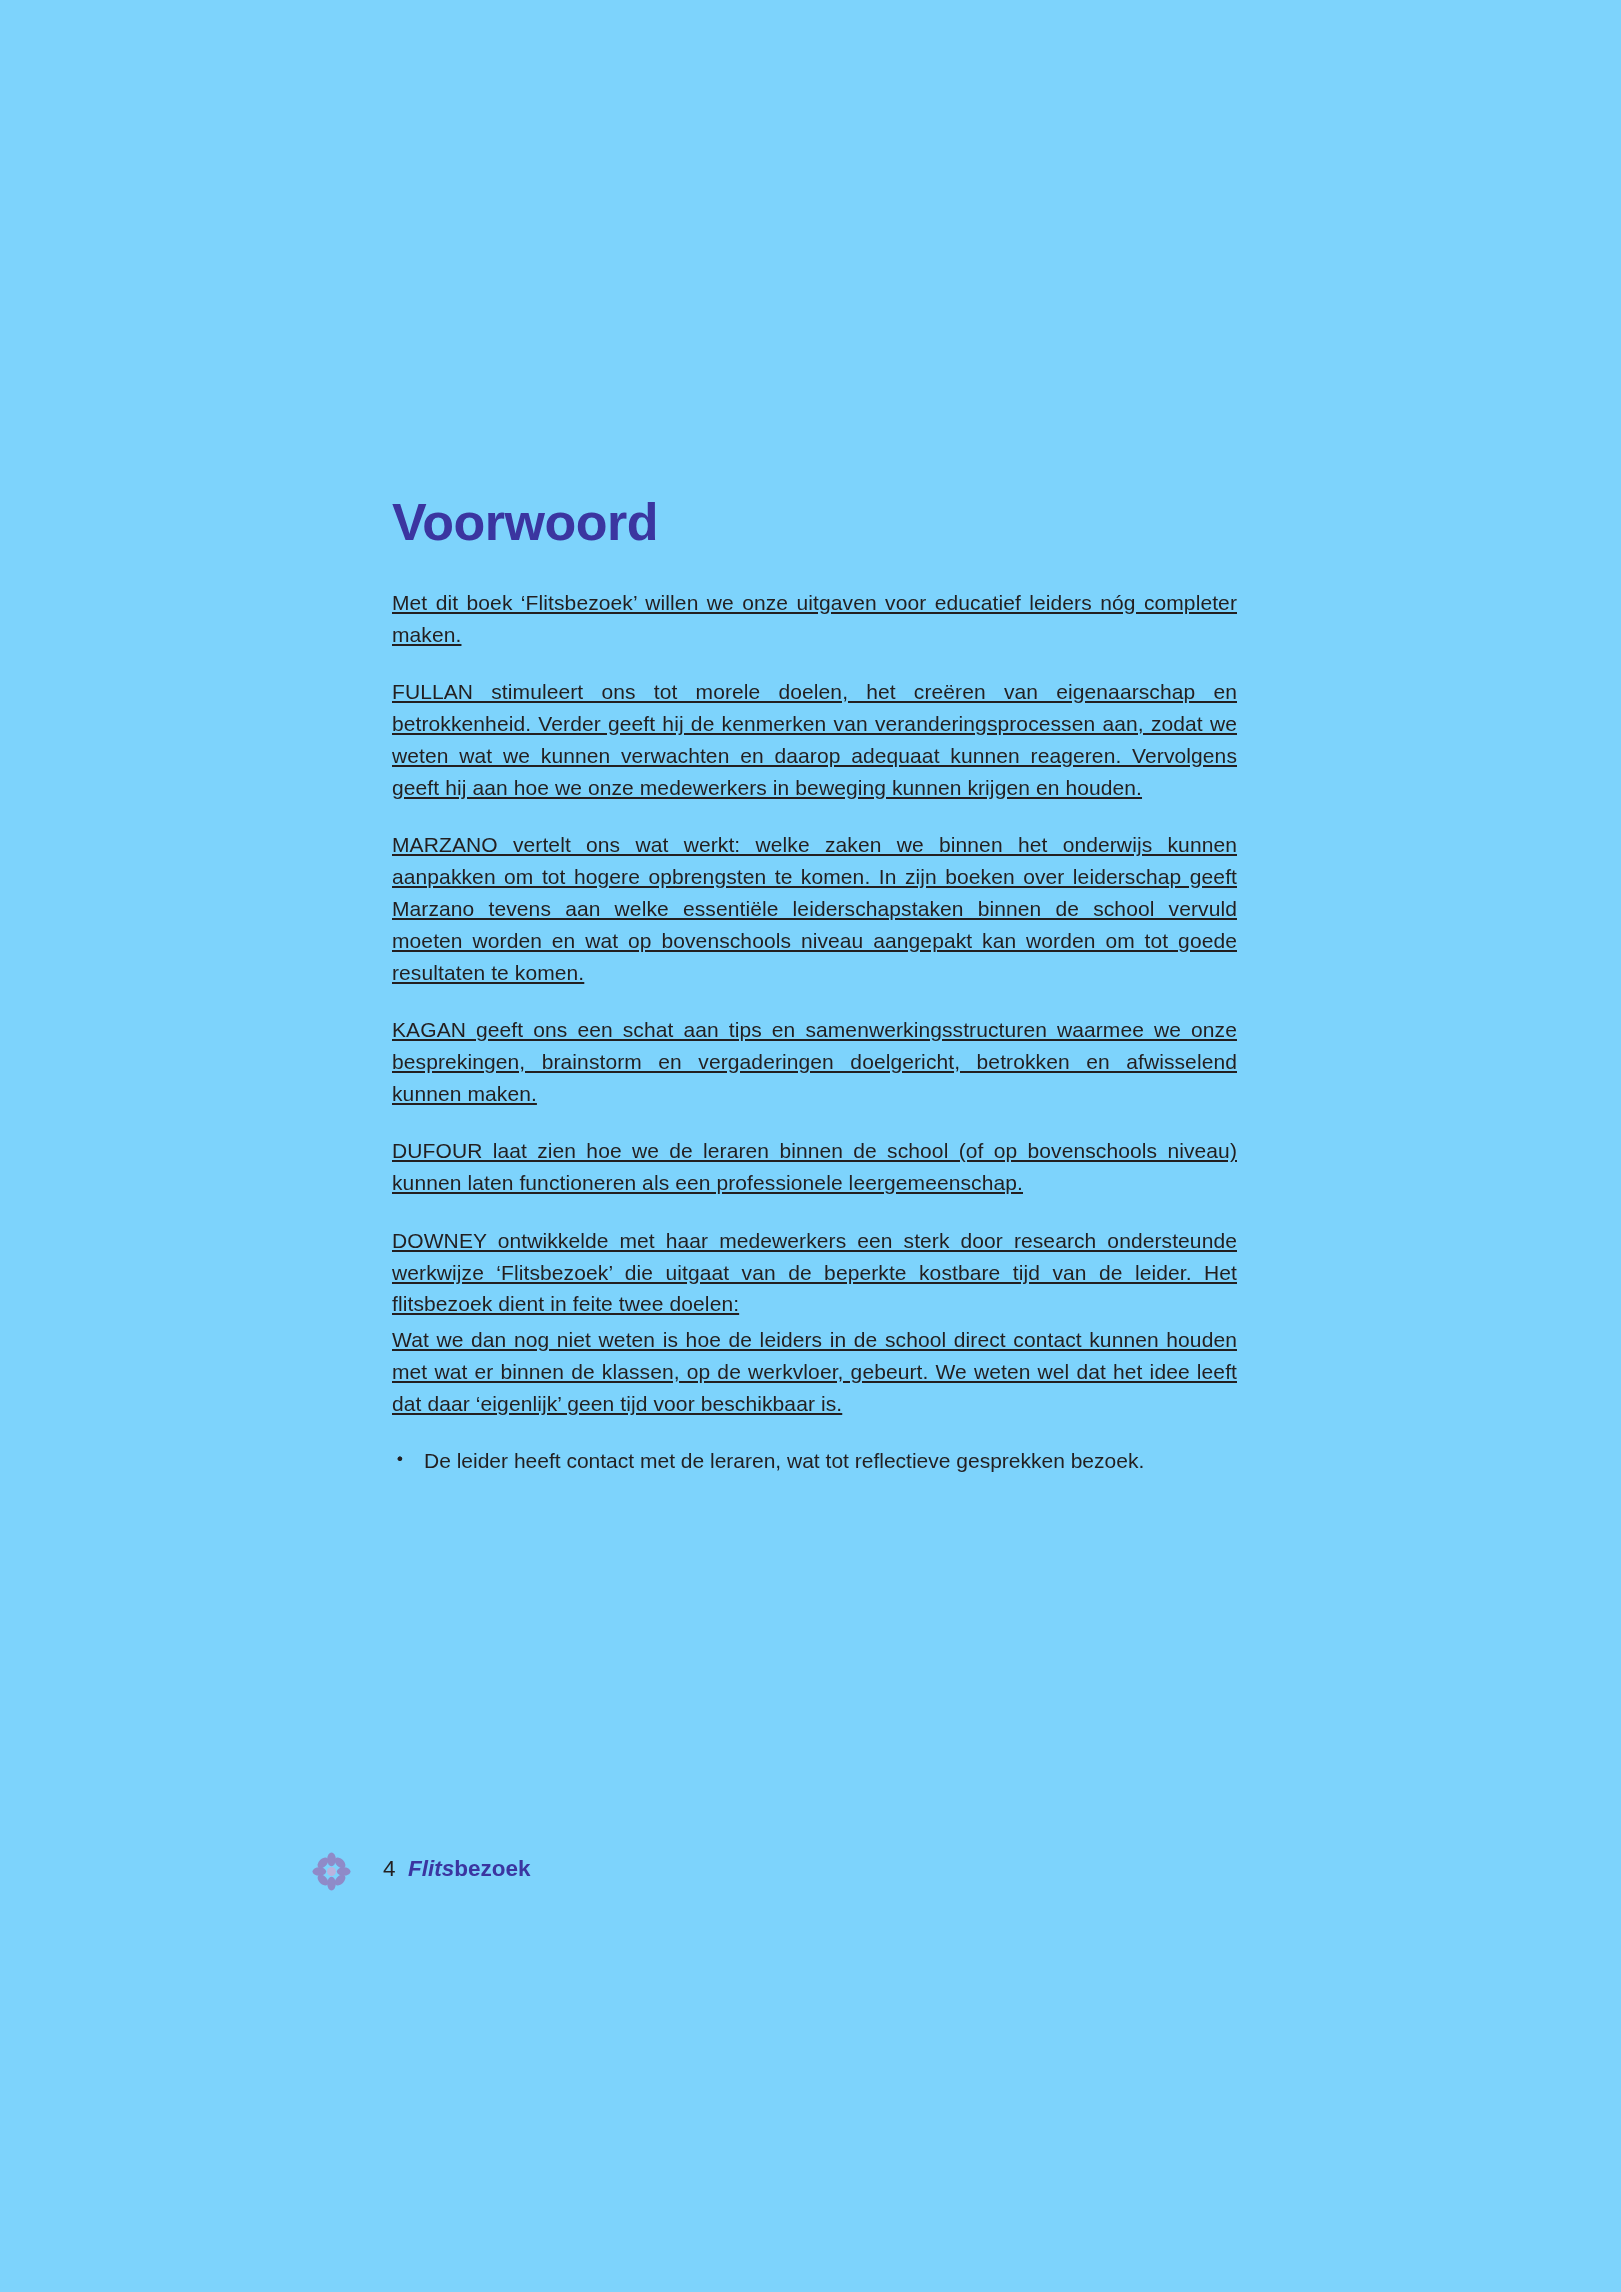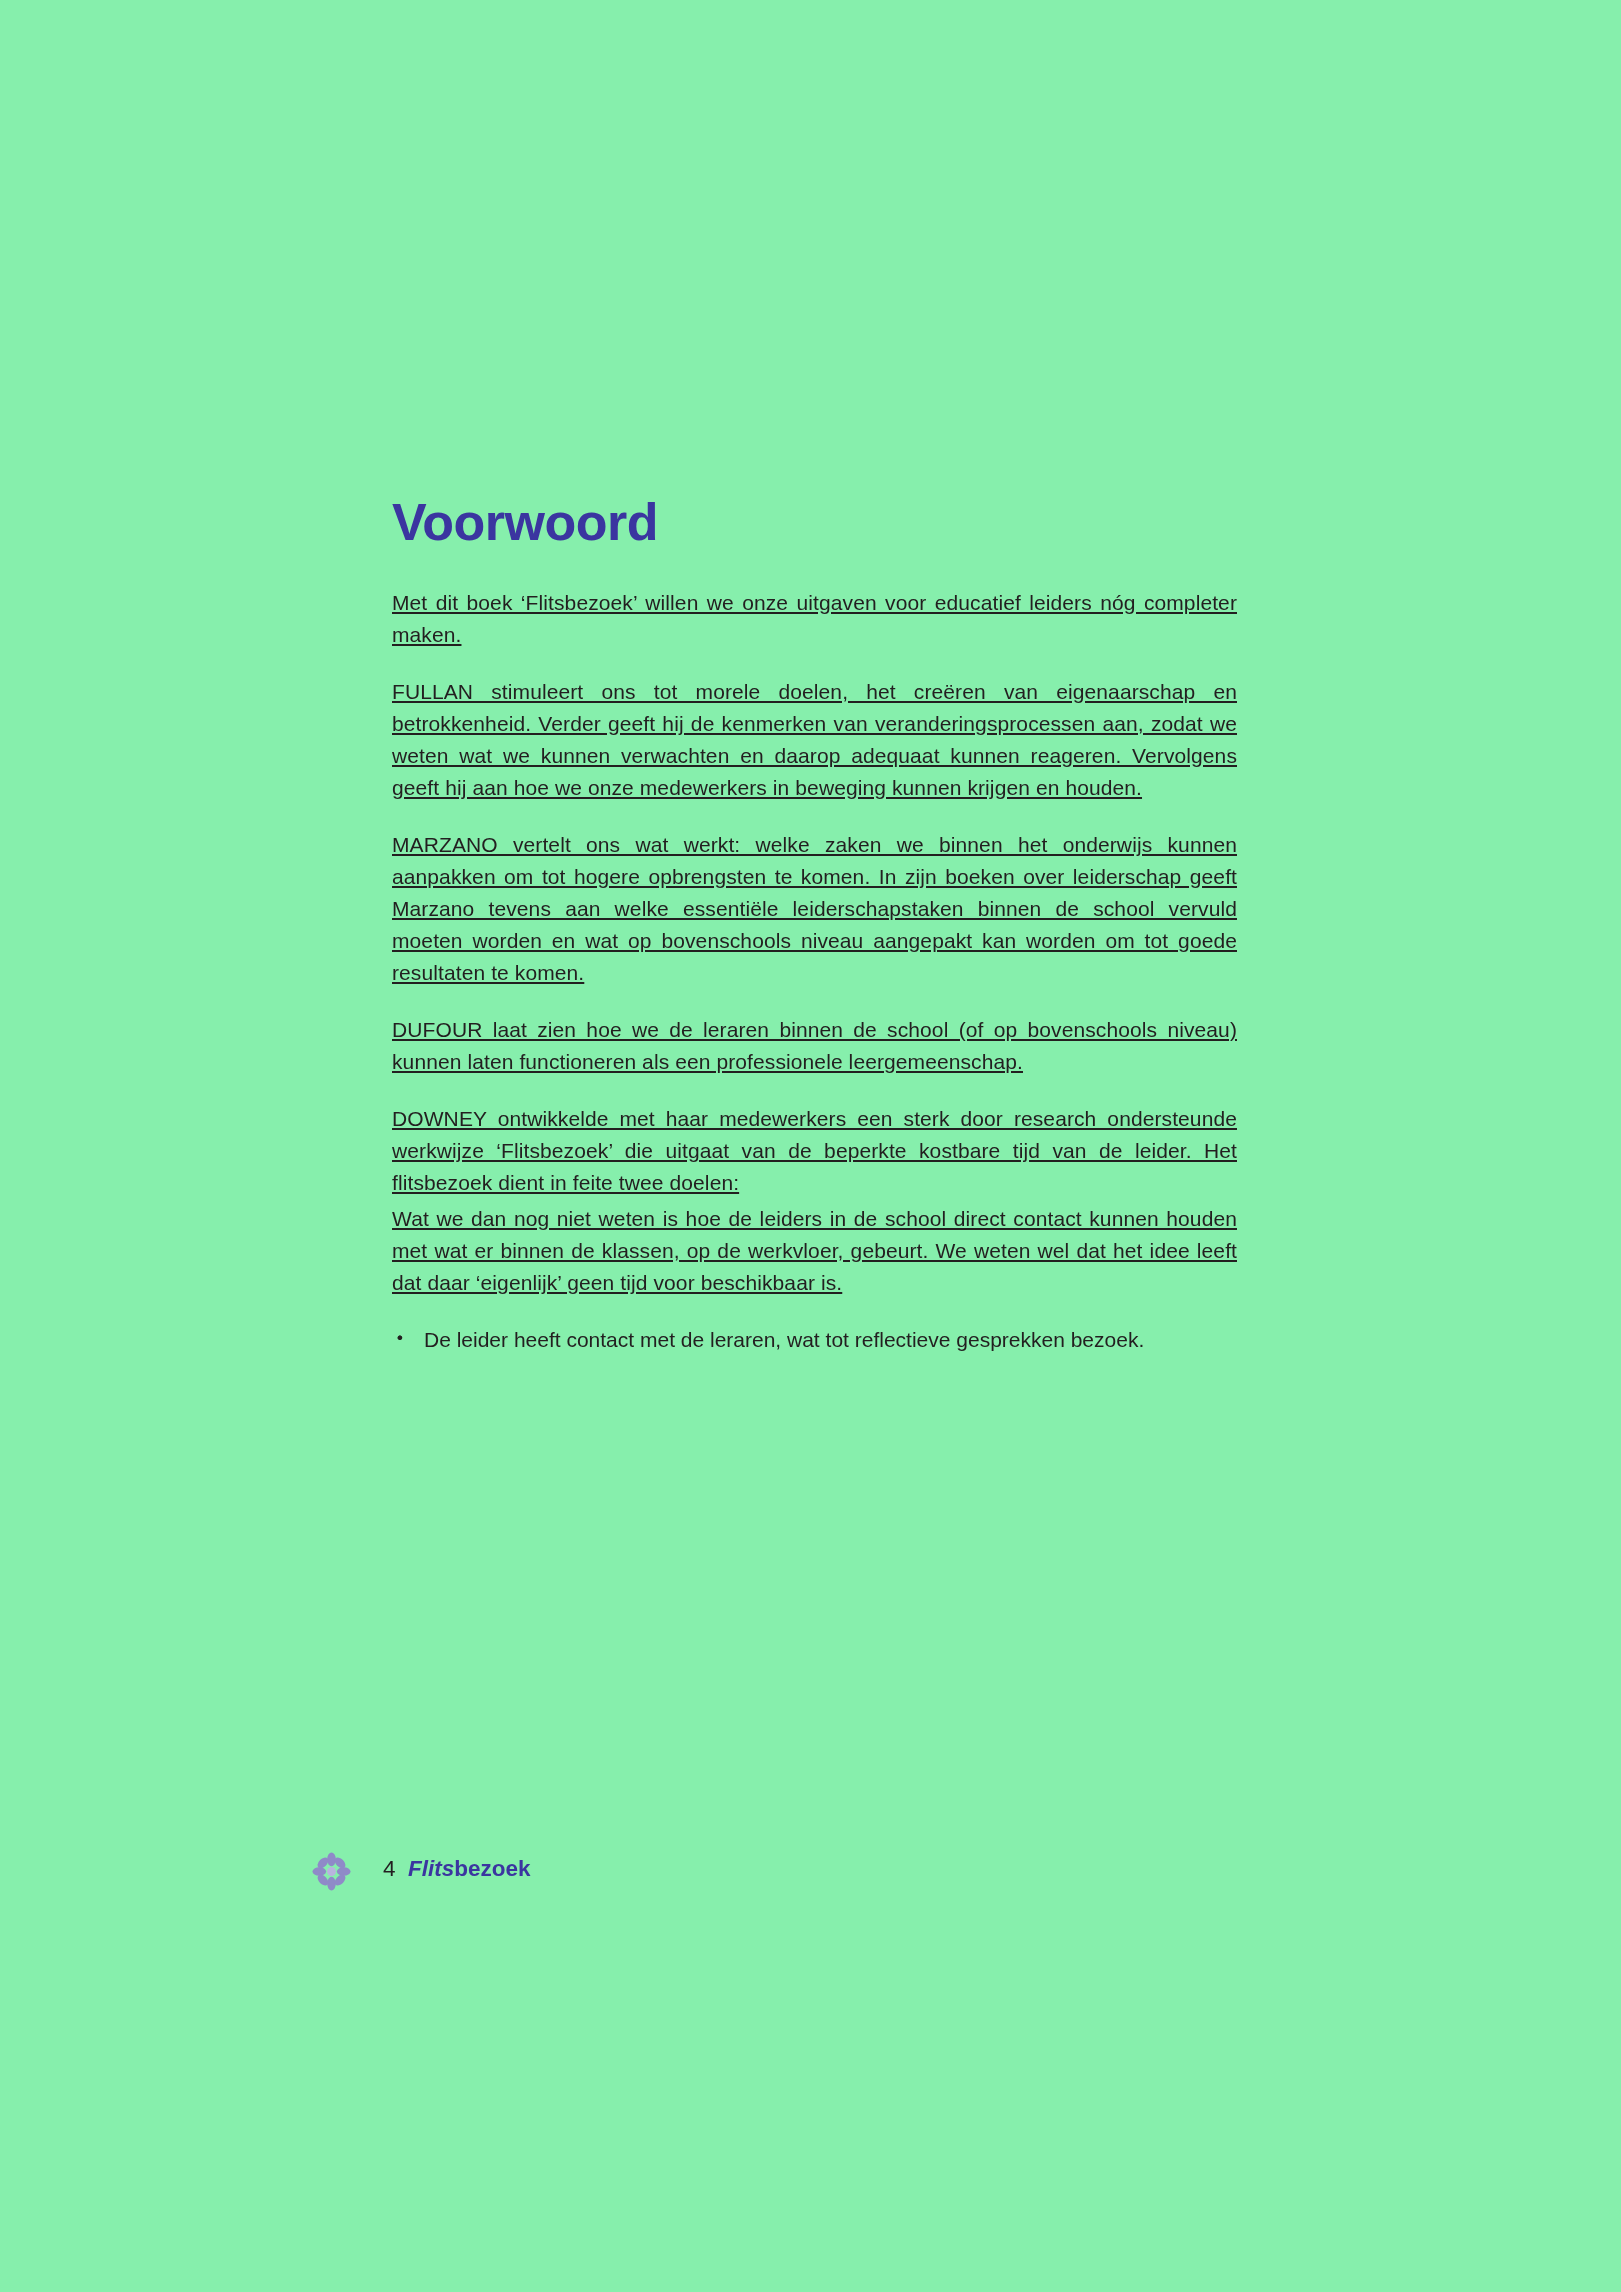--- a/index.html
+++ b/index.html
@@ -14,21 +14,21 @@
     font-family: "Liberation Sans", sans-serif;
     color: #231f20;
     overflow: hidden;
   }
   .page {
     position: absolute;
     top: 0;
     left: 0;
     width: 1621px;
     height: 2293px;
-    background: #86efac;
+    background: #7dd3fc;
   }
   .content {
     position: absolute;
     left: 392px;
     top: 495px;
     width: 845px;
   }
   .page-title {
     font-size: 52px;
     font-weight: bold;
@@ -109,20 +109,21 @@
 <body>
 
 <div class="page">
 
   <div class="content">
     <h1 class="page-title">Voorwoord</h1>
 
     <p class="para">Met dit boek ‘Flitsbezoek’ willen we onze uitgaven voor educatief leiders nóg completer maken.</p>
     <p class="para">FULLAN stimuleert ons tot morele doelen, het creëren van eigenaarschap en betrokkenheid. Verder geeft hij de kenmerken van veranderingsprocessen aan, zodat we weten wat we kunnen verwachten en daarop adequaat kunnen reageren. Vervolgens geeft hij aan hoe we onze medewerkers in beweging kunnen krijgen en houden.</p>
     <p class="para">MARZANO vertelt ons wat werkt: welke zaken we binnen het onderwijs kunnen aanpakken om tot hogere opbrengsten te komen. In zijn boeken over leiderschap geeft Marzano tevens aan welke essentiële leiderschapstaken binnen de school vervuld moeten worden en wat op bovenschools niveau aangepakt kan worden om tot goede resultaten te komen.</p>
+    <p class="para">KAGAN geeft ons een schat aan tips en samenwerkingsstructuren waarmee we onze besprekingen, brainstorm en vergaderingen doelgericht, betrokken en afwisselend kunnen maken.</p>
     <p class="para">DUFOUR laat zien hoe we de leraren binnen de school (of op bovenschools niveau) kunnen laten functioneren als een professionele leergemeenschap.</p>
     <p class="para tight">DOWNEY ontwikkelde met haar medewerkers een sterk door research ondersteunde werkwijze ‘Flitsbezoek’ die uitgaat van de beperkte kostbare tijd van de leider. Het flitsbezoek dient in feite twee doelen:</p>
     <p class="para">Wat we dan nog niet weten is hoe de leiders in de school direct contact kunnen houden met wat er binnen de klassen, op de werkvloer, gebeurt. We weten wel dat het idee leeft dat daar ‘eigenlijk’ geen tijd voor beschikbaar is.</p>
 
     <ul class="bullets">
       <li>
         <span class="dot">•</span>
       </li>
       <li>
         <span class="dot">•</span>

